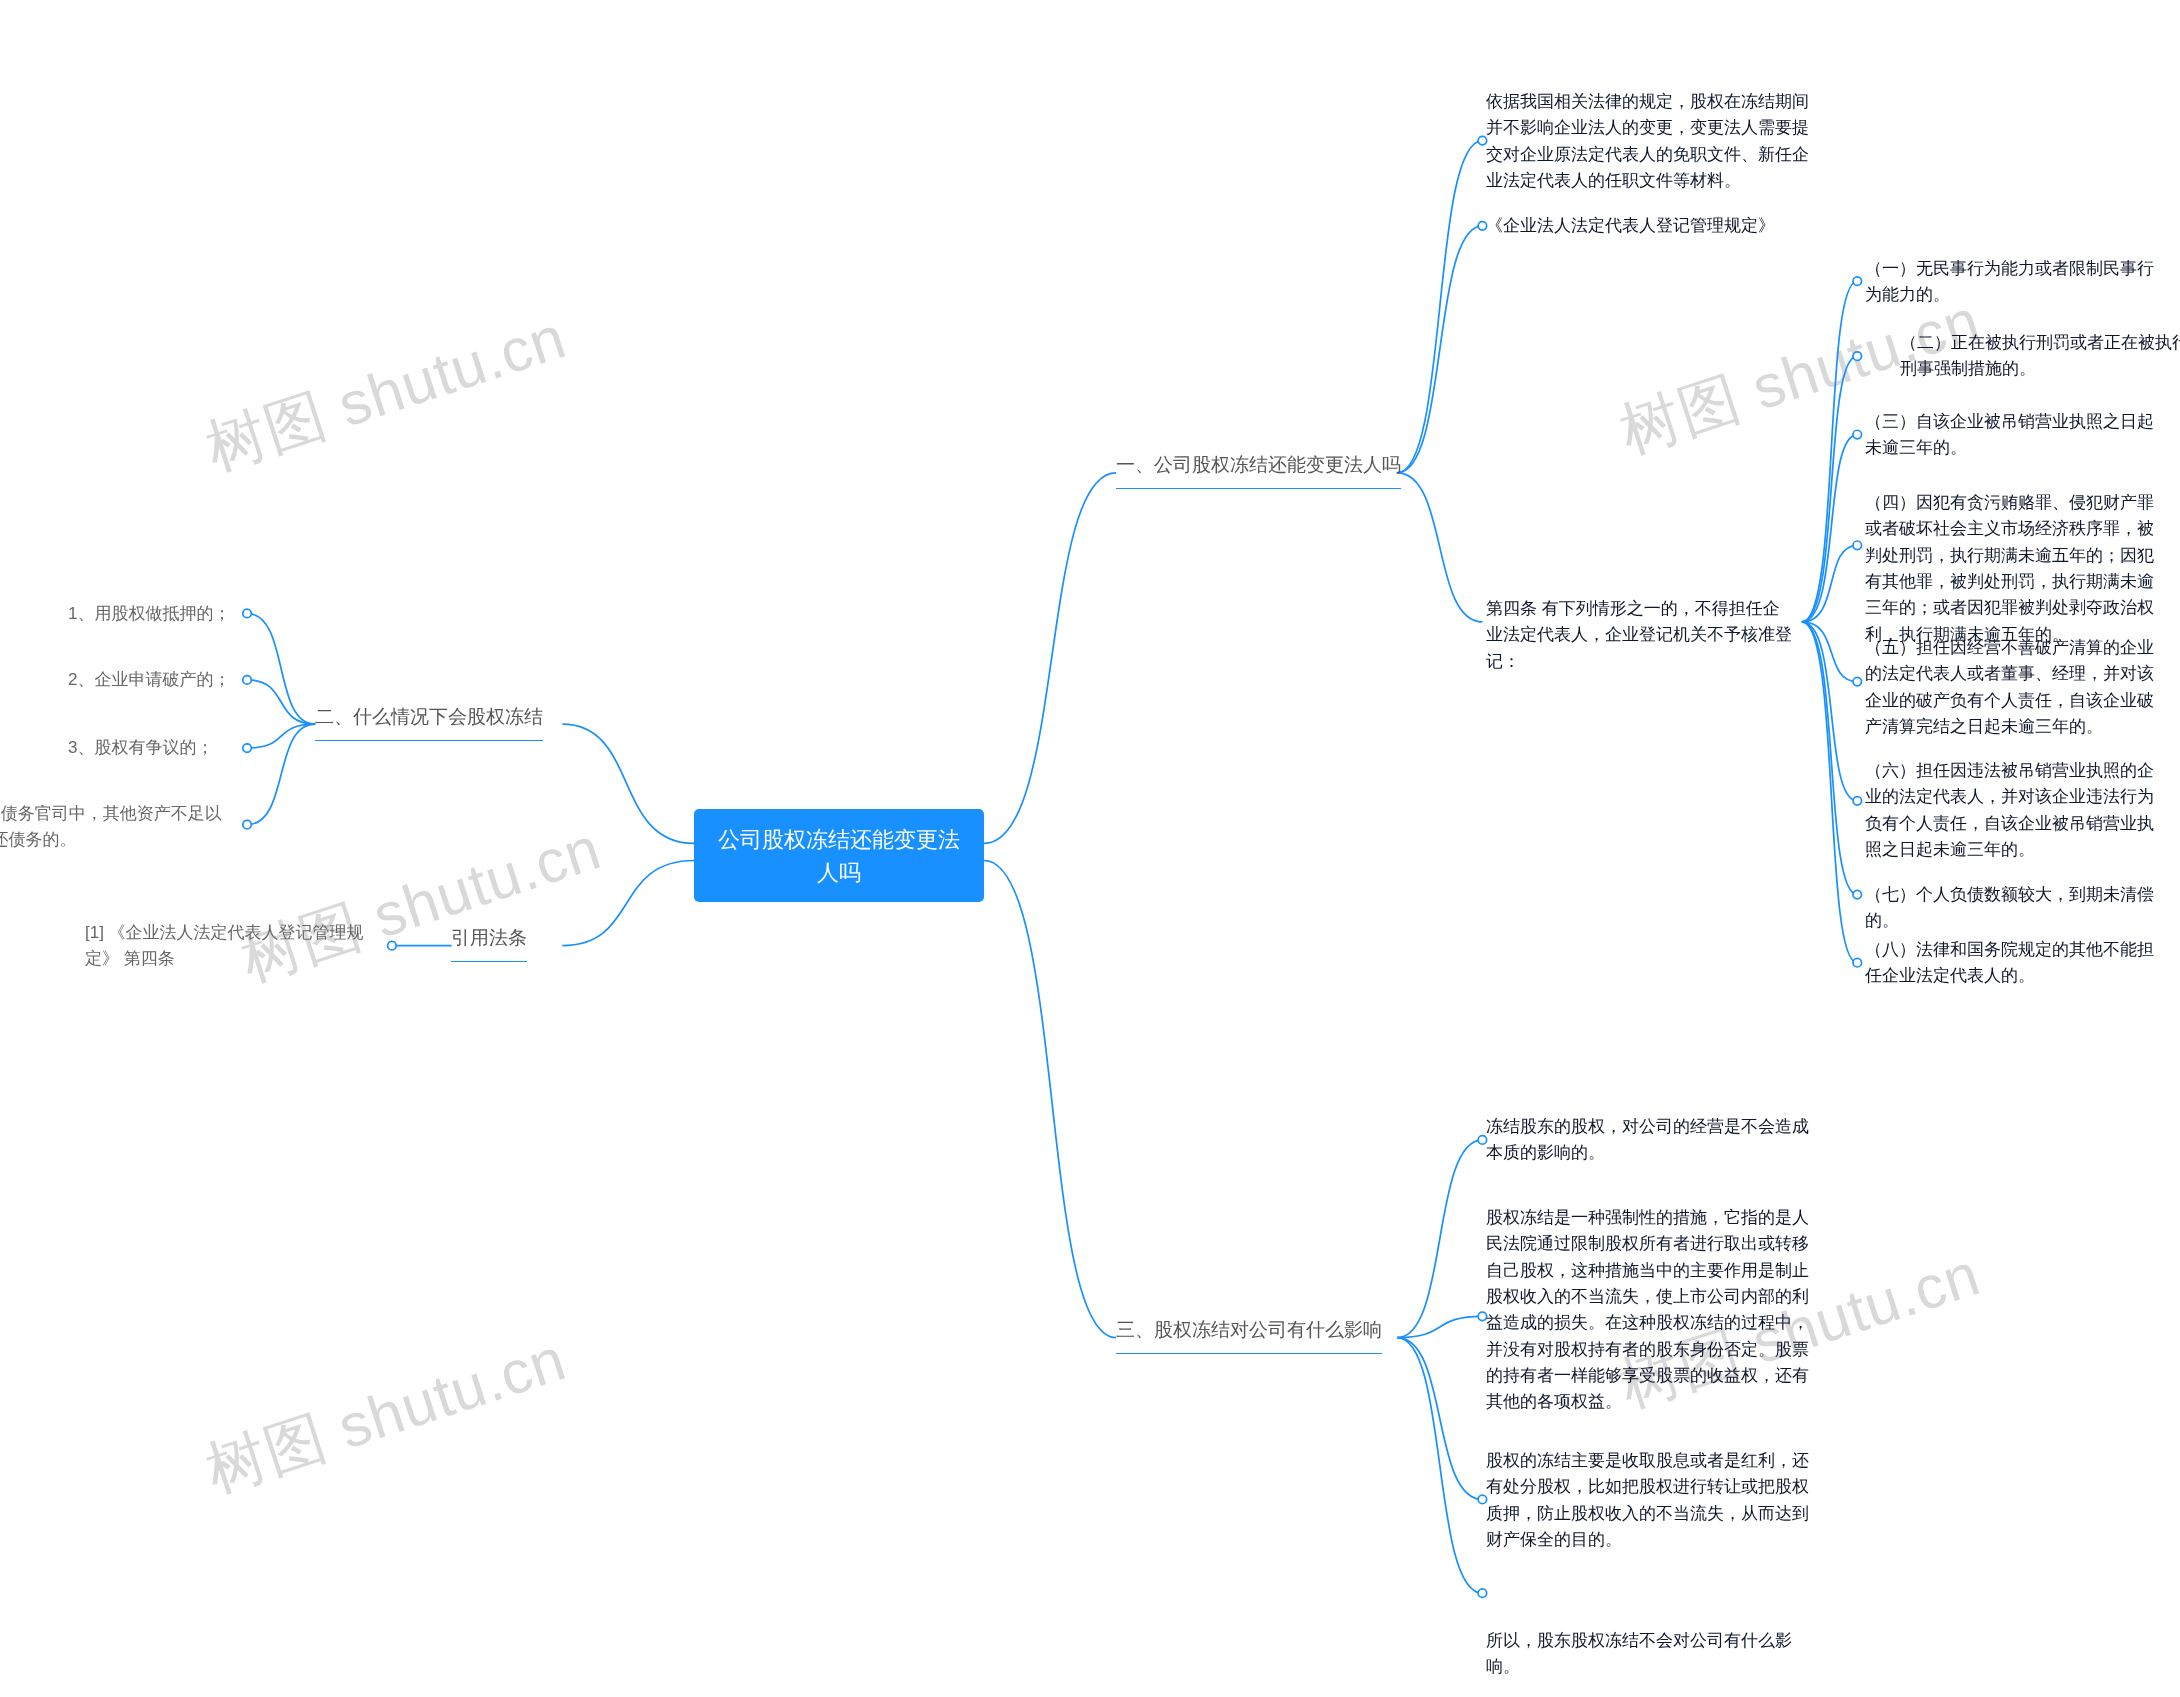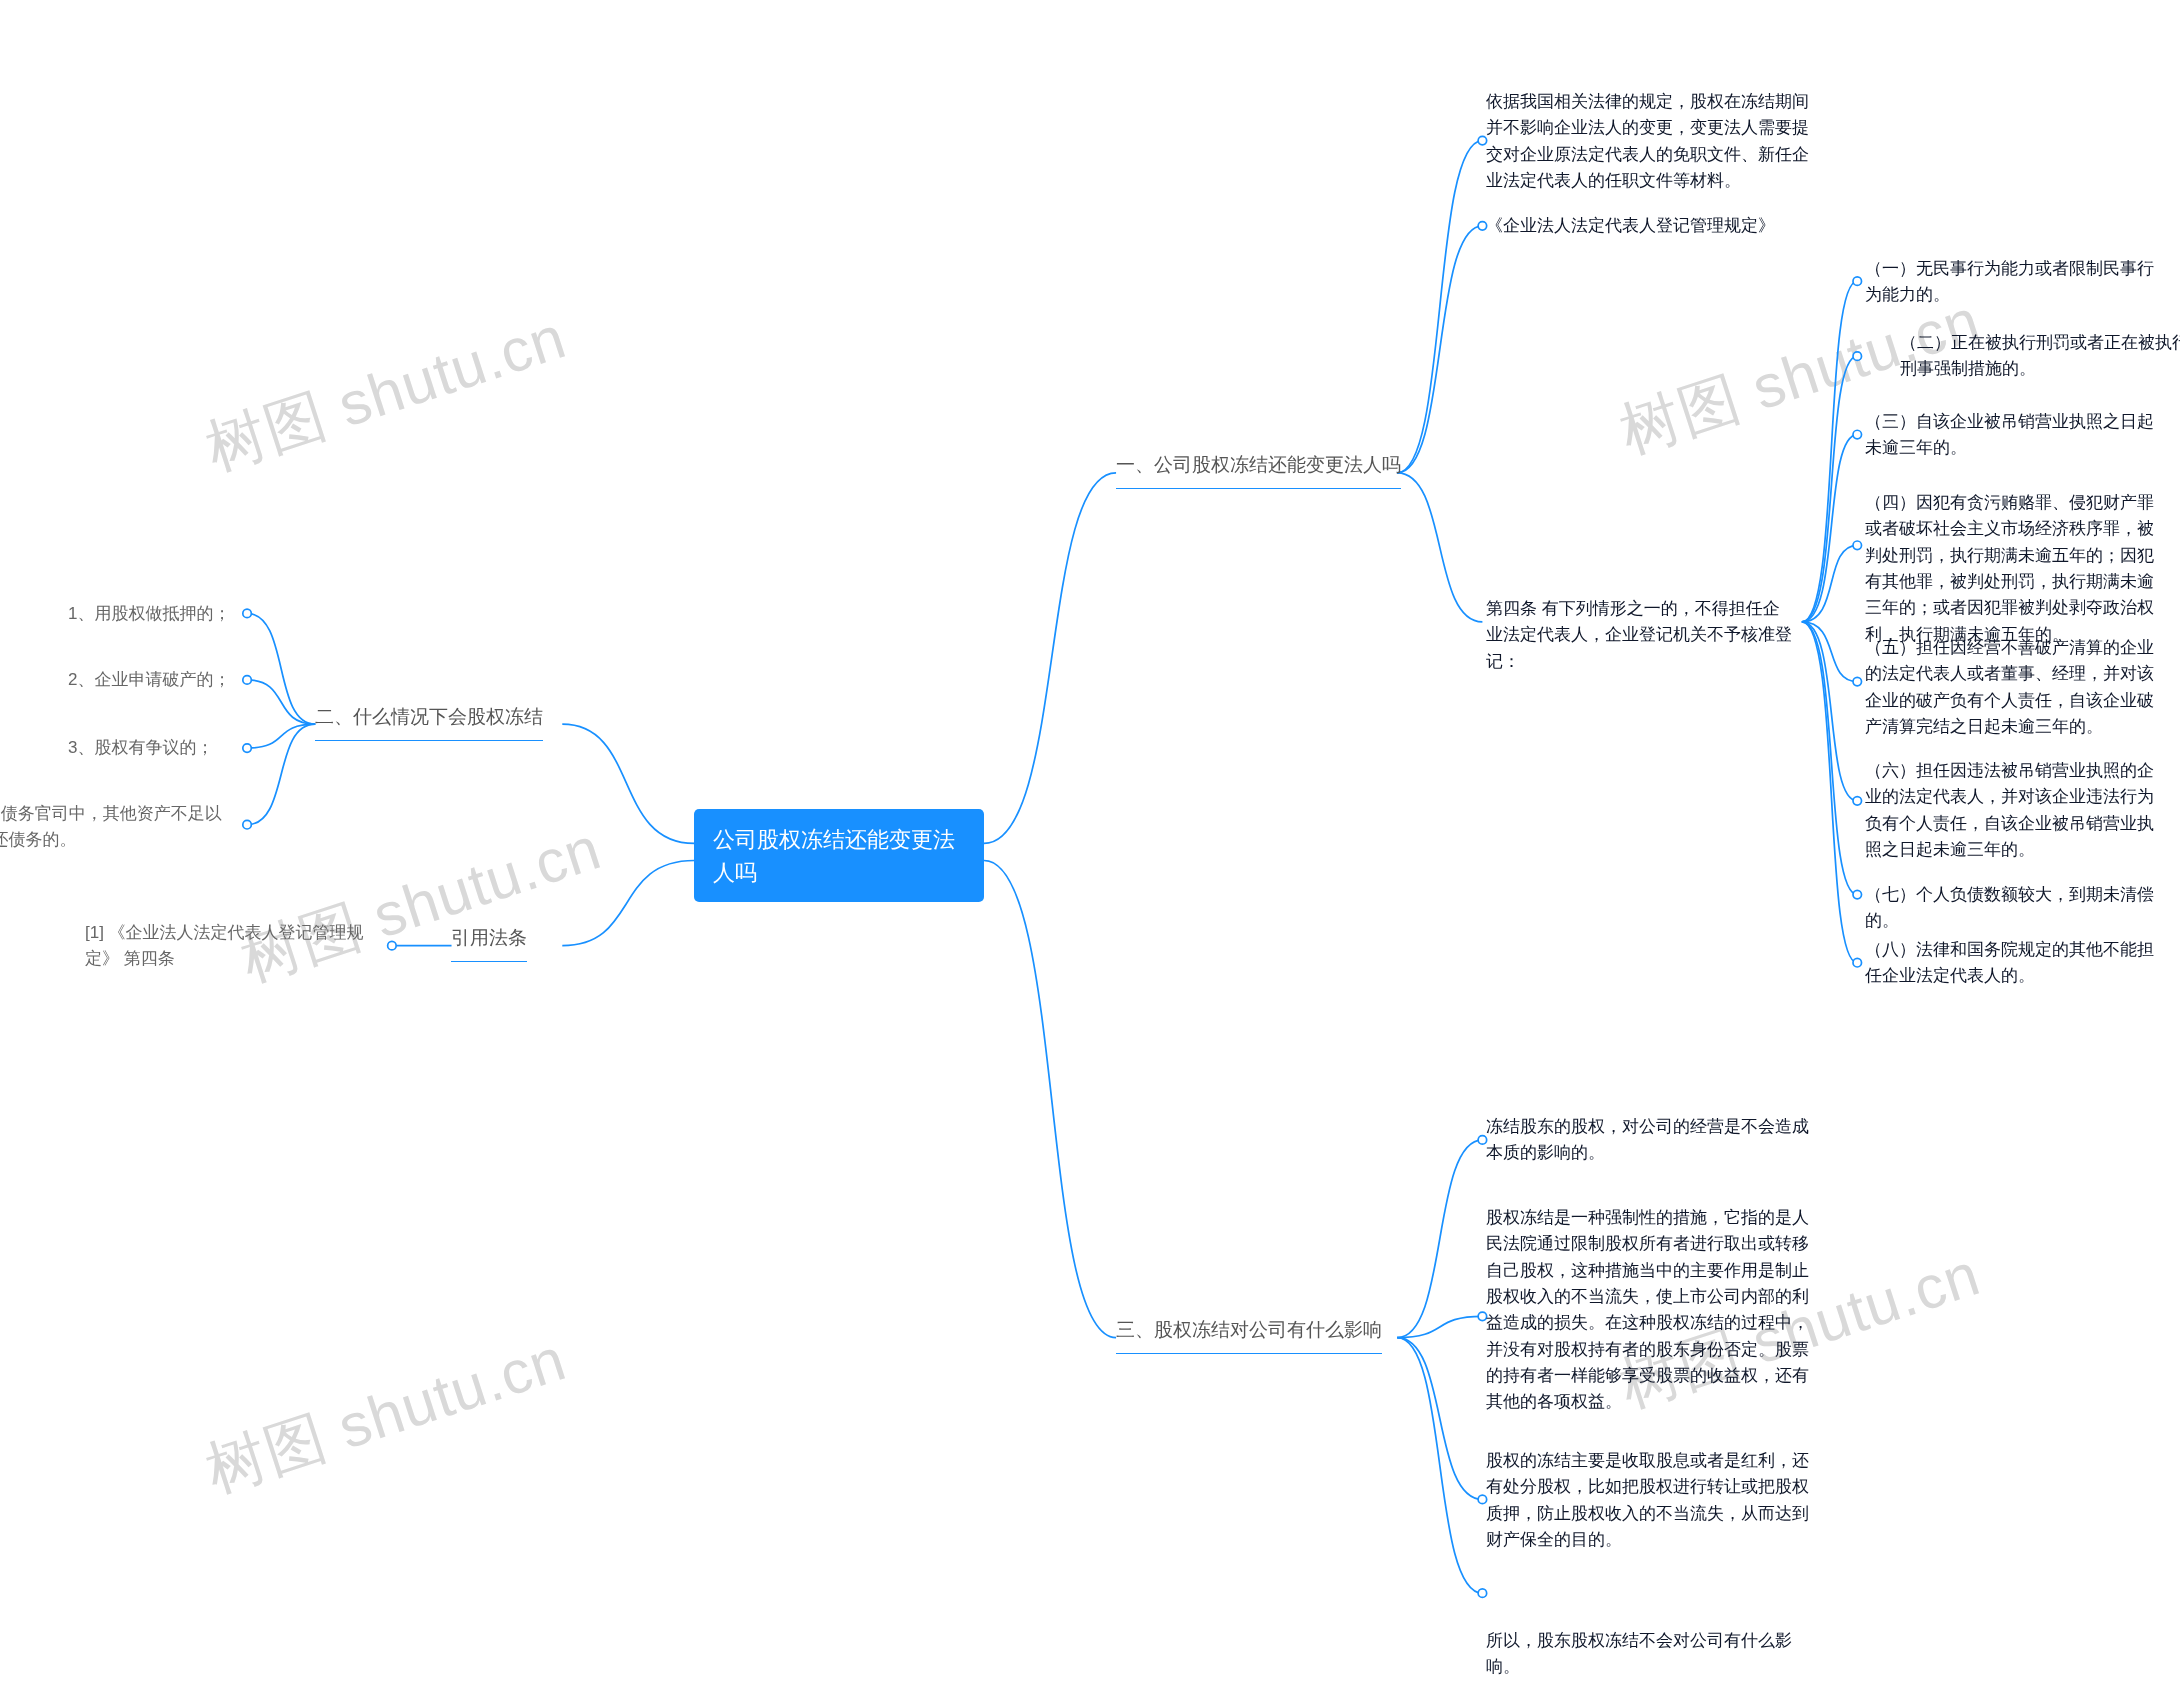--- a/index.html
+++ b/index.html
@@ -18,20 +18,21 @@
     box-sizing: border-box;
     font-size: 19px;
     line-height: 1.5;
     color: #555;
   }
 
   .root {
     background: #1890ff;
     color: #fff;
     font-size: 22px;
+    text-align: center;
     padding: 13.6px 19px;
     border-radius: 5.1px;
     width: 290px;
   }
 
   .branch {
     font-size: 19px;
     color: #555;
     border-bottom: 1.7px solid #1890ff;
     padding-bottom: 8px;

